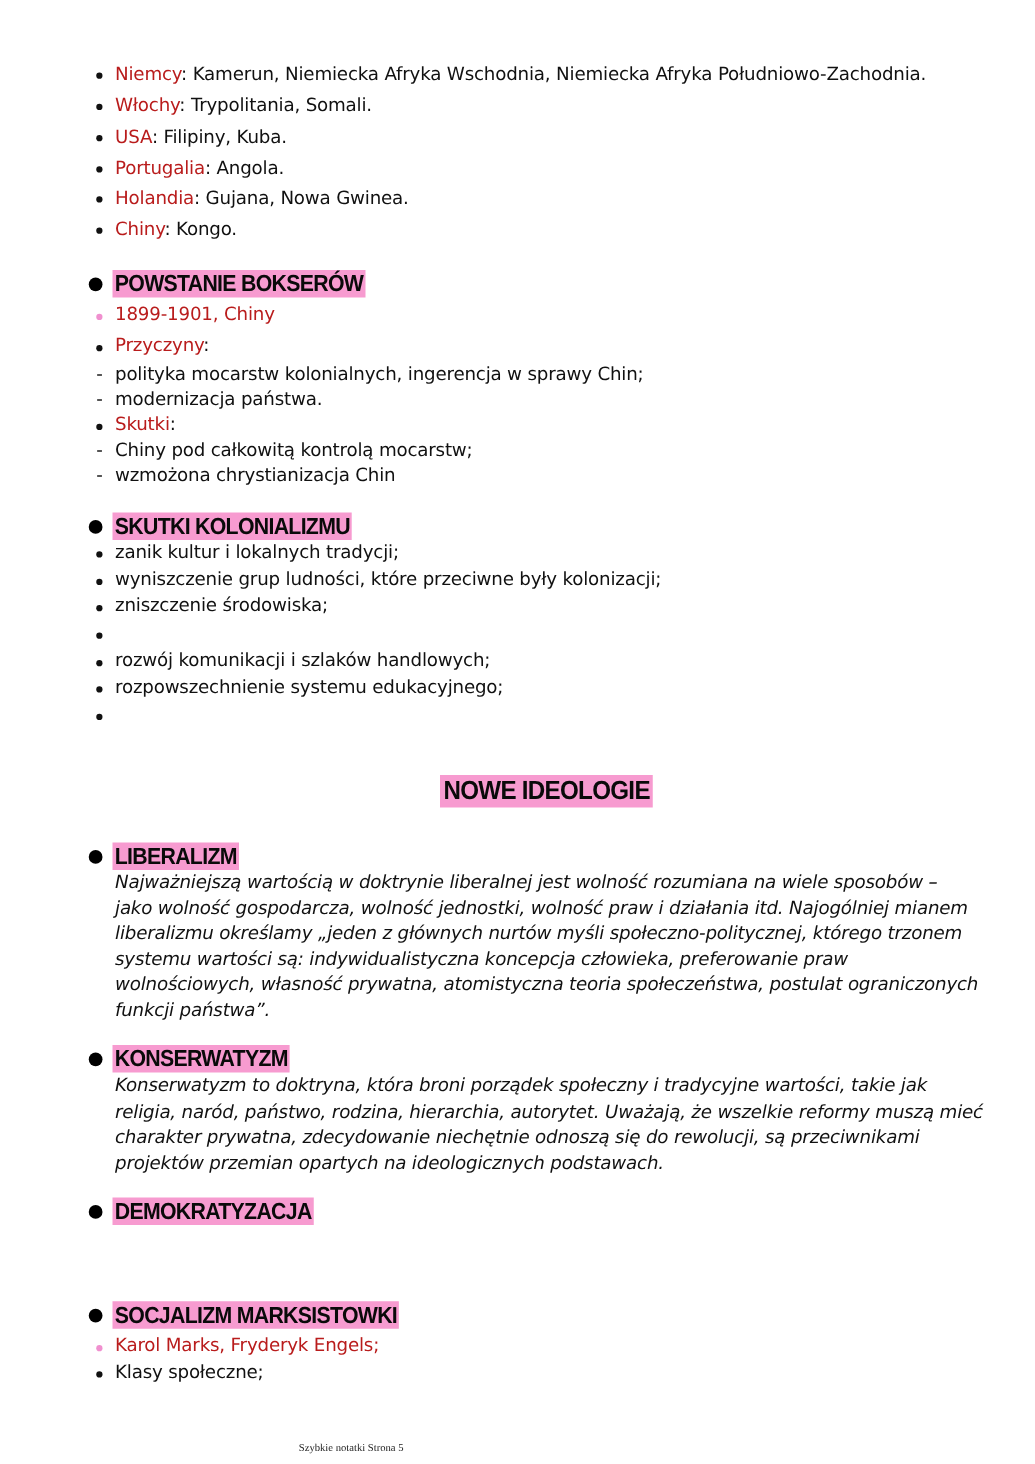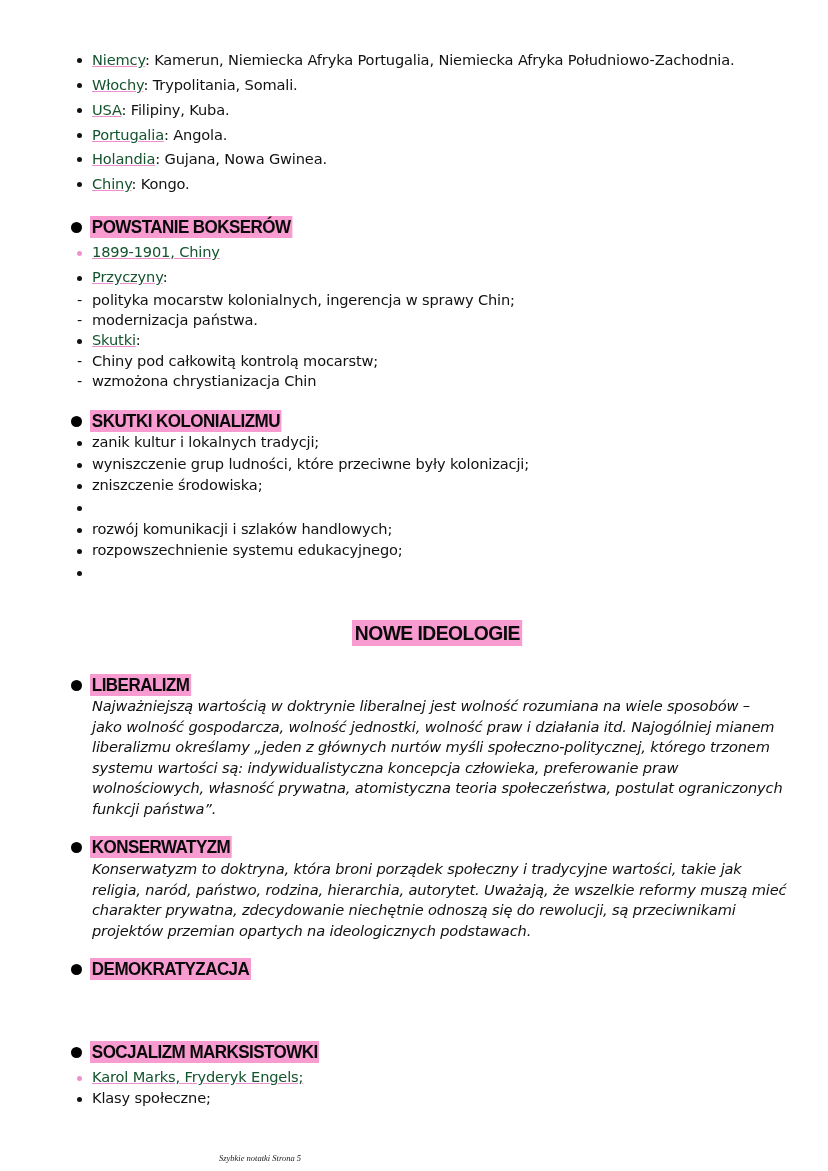--- a/index.html
+++ b/index.html
@@ -6,39 +6,39 @@
   body {
     width: 828px; height: 1171px; position: relative; overflow: hidden;
     font-family: "DejaVu Sans", sans-serif; color: #111111;
   }
   .page { position: absolute; left: 0; top: 0; width: 828px; height: 1171px; }
   .line { position: absolute; left: 0; white-space: nowrap; font-size: 14.6px; line-height: 20px; letter-spacing: -0.15px; }
   .small-bullet { position: absolute; width: 5px; height: 5px; border-radius: 50%; background: #111; }
   .small-bullet.pink { background: #f090cf; }
   .big-bullet { position: absolute; width: 11px; height: 11px; border-radius: 50%; background: #000; }
   .dash { position: absolute; font-size: 14.6px; line-height: 20px; }
-  .link { color: #14532d; text-decoration: underline; text-decoration-color: #ee8ed0; }
+  .link { color: #b91c1c; text-decoration-color: #ee8ed0; }
   .hl {
     position: absolute; background: #f79bd0; font-family: "Liberation Sans", sans-serif;
     font-weight: bold; font-size: 18.5px; line-height: 22px; padding: 0 2px;
     letter-spacing: -0.6px; transform: scaleX(0.92); transform-origin: left center; color: #0a0a0a;
   }
   .hl.title { font-size: 21px; line-height: 26px; padding: 0 3px; }
   .para { position: absolute; left: 92px; font-size: 14.6px; line-height: 20.6px; letter-spacing: -0.15px; white-space: nowrap; font-style: italic; }
-  .footer { position: absolute; left: 219px; top: 1153px; font-family: "Liberation Serif", serif; font-size: 8.5px; color: #222; font-style: italic; }
+  .footer { position: absolute; left: 239px; top: 1153px; font-family: "Liberation Serif", serif; font-size: 8.5px; color: #222; }
 </style>
 </head>
 <body>
 
 <div class="page">
 
   <div>
     <span class="small-bullet" style="left:77px;top:58px"></span>
     <div class="line" style="left:92px;top:50px">
-      <span class="link">Niemcy</span><span>: Kamerun, Niemiecka Afryka Portugalia, Niemiecka Afryka Południowo-Zachodnia.</span>
+      <span class="link">Niemcy</span><span>: Kamerun, Niemiecka Afryka Wschodnia, Niemiecka Afryka Południowo-Zachodnia.</span>
     </div>
     <span class="small-bullet" style="left:77px;top:83px"></span>
     <div class="line" style="left:92px;top:75px">
       <span class="link">Włochy</span><span>: Trypolitania, Somali.</span>
     </div>
     <span class="small-bullet" style="left:77px;top:108px"></span>
     <div class="line" style="left:92px;top:100px">
       <span class="link">USA</span><span>: Filipiny, Kuba.</span>
     </div>
     <span class="small-bullet" style="left:77px;top:133px"></span>

